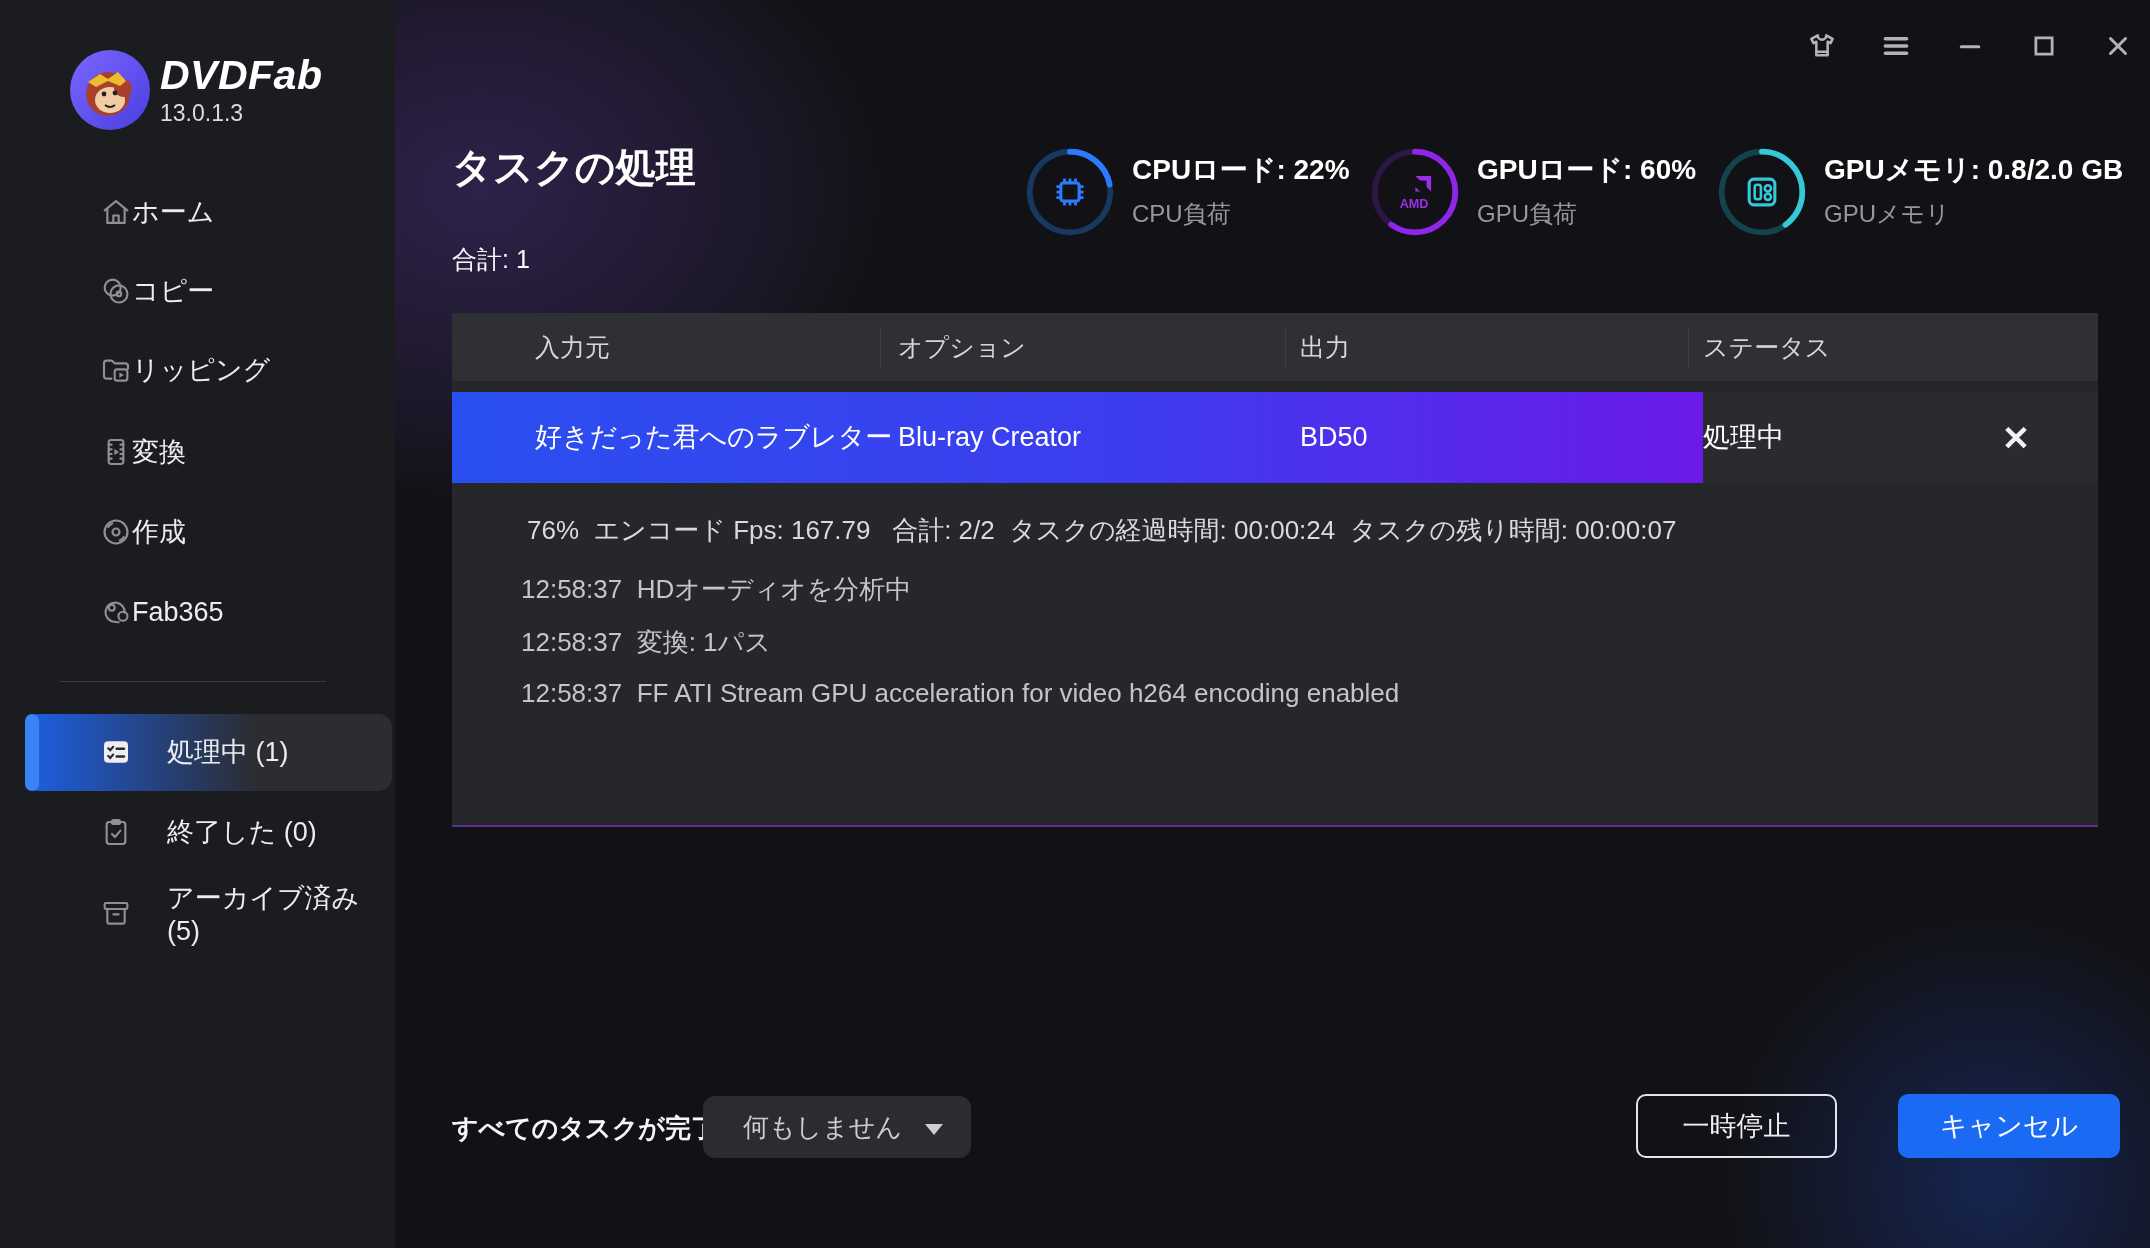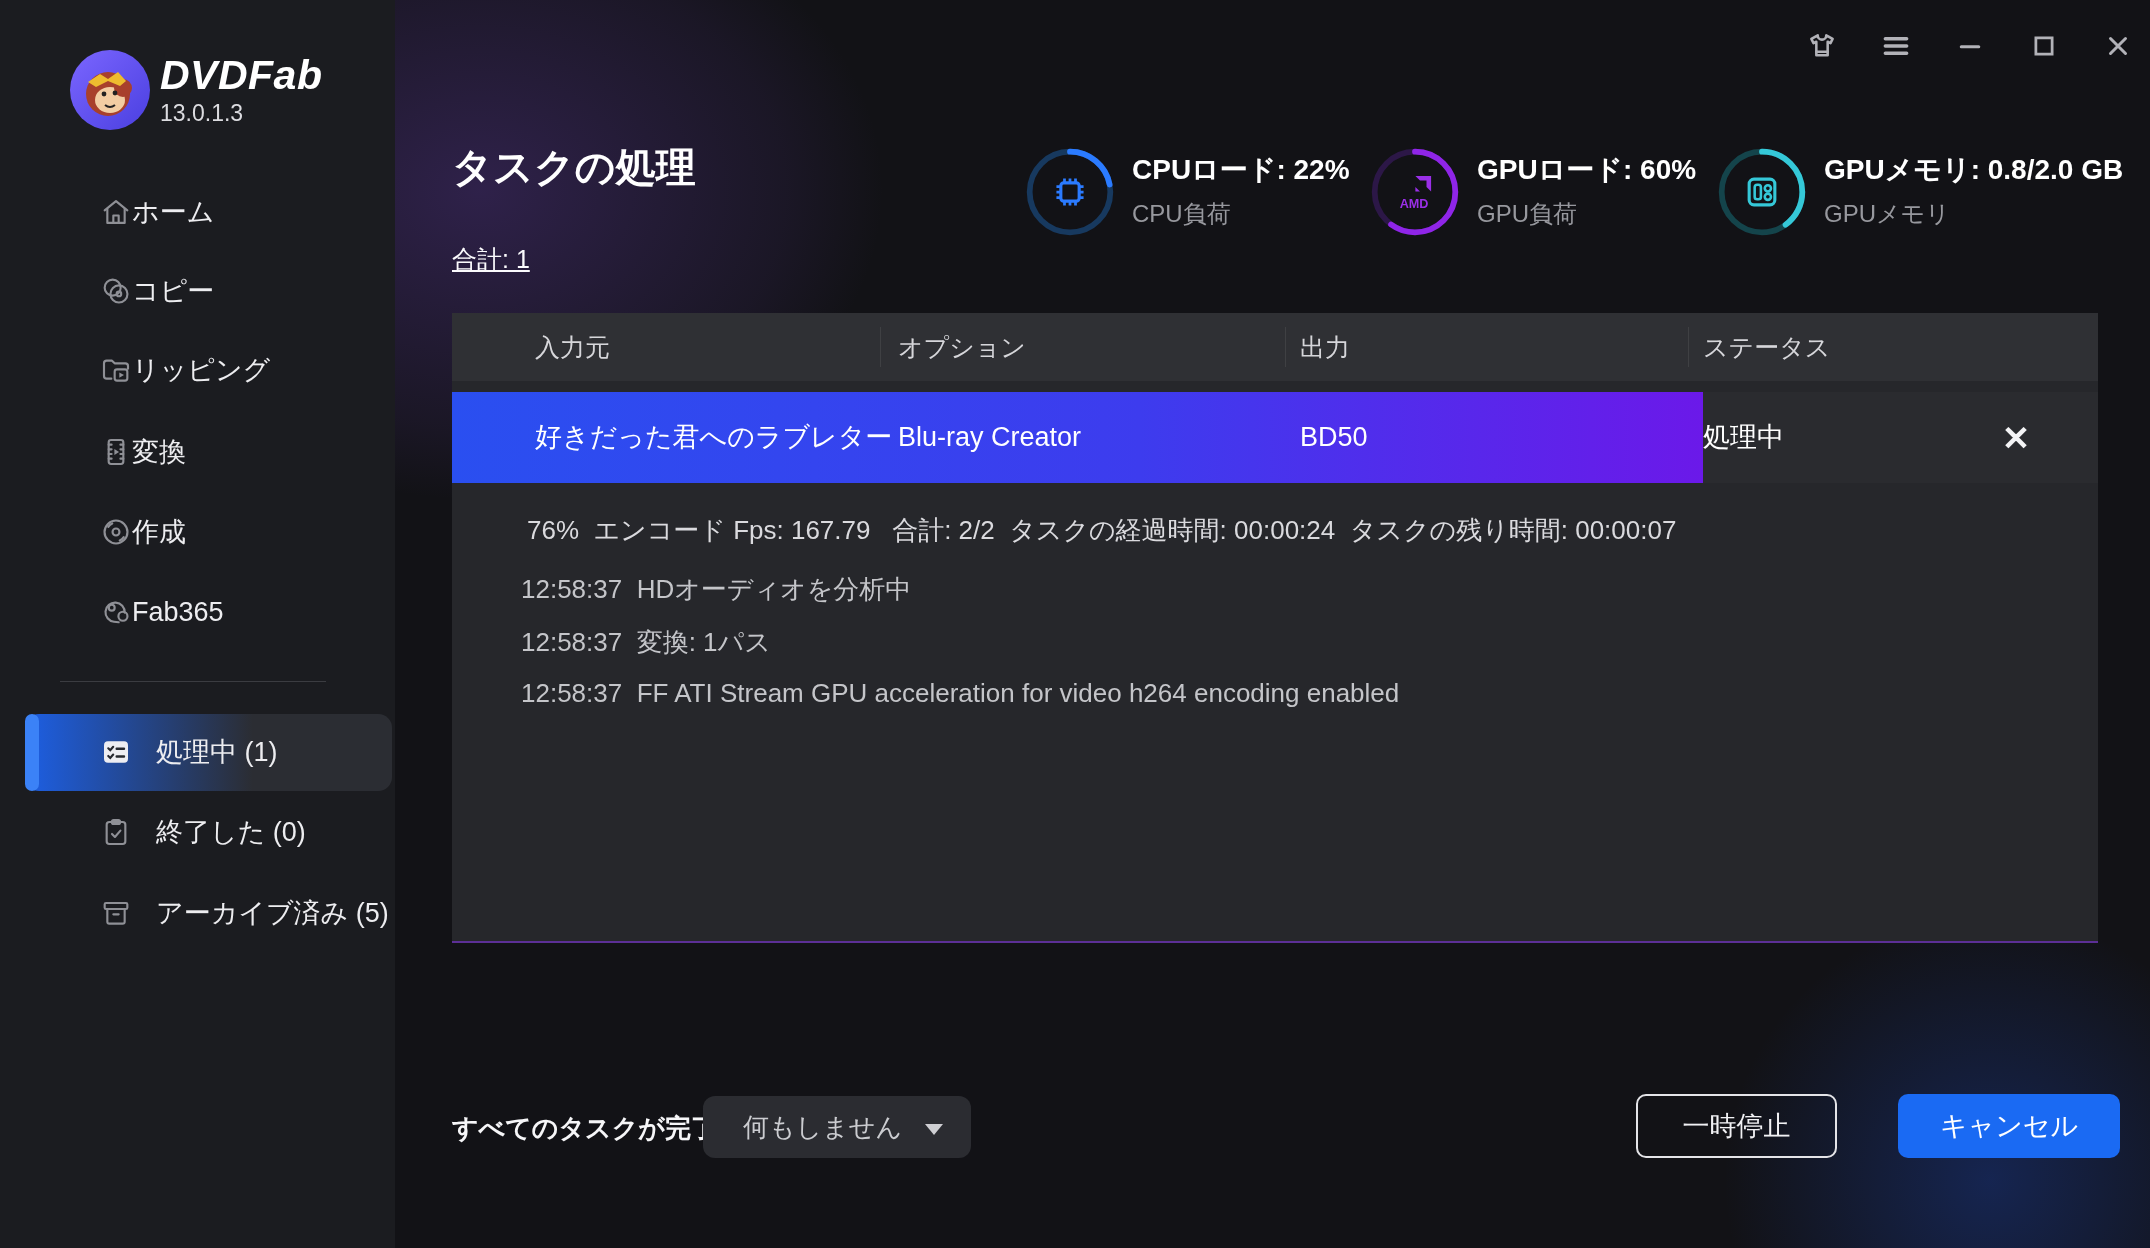--- a/index.html
+++ b/index.html
@@ -18,47 +18,47 @@
   .logo-wrap { position:absolute; left:68px; top:48px; width:84px; height:84px; }
   .brand-name { position:absolute; left:160px; top:52px; font-size:41px; font-weight:800; font-style:italic; color:#ffffff; letter-spacing:0.5px; }
   .brand-ver { position:absolute; left:160px; top:100px; font-size:23px; color:#dcdce0; }
 
   .nav-item { position:absolute; left:0; width:395px; height:78px; display:flex; align-items:center; cursor:pointer; z-index:6; }
   .nav-item .icn { width:32px; height:32px; margin-left:100px; flex:0 0 32px; }
   .nav-item .lbl { font-size:27px; color:#ededf0; }
 
   .task-item { position:absolute; left:0; width:395px; height:78px; display:flex; align-items:center; cursor:pointer; z-index:7; }
   .task-item .icn { width:32px; height:32px; margin-left:100px; flex:0 0 32px; }
-  .task-item .lbl { margin-left:24px; font-size:27px; color:#ededf0; }
+  .task-item .lbl { margin-left:35px; font-size:27px; color:#ededf0; }
 
   .active-bg { position:absolute; left:25px; top:714px; width:367px; height:77px; border-radius:14px; z-index:6;
     background:linear-gradient(90deg,#1d5fe4 0%, #2b2d33 62%, #2b2d33 100%); }
   .active-bar { position:absolute; left:25px; top:714px; width:14px; height:77px; border-radius:8px; background:#3b82f7; z-index:7; }
 
   .side-divider { position:absolute; left:60px; top:681px; width:266px; height:1px; background:#3b3c41; }
 
   svg.oicn { stroke:#8f9096; fill:none; stroke-width:1.6; stroke-linecap:round; stroke-linejoin:round; }
 
   
   .titlebar { position:absolute; right:14px; top:24px; height:44px; display:flex; gap:38px; z-index:9; }
   .tb-btn { width:36px; height:44px; display:flex; align-items:center; justify-content:center; cursor:pointer; }
 
   
   .page-title { position:absolute; left:452px; top:140px; font-size:40px; font-weight:700; color:#ffffff; z-index:4; }
-  .total-label { position:absolute; left:452px; top:243px; font-size:25px; color:#fbfbfd; z-index:4;text-decoration:underline; }
+  .total-label { position:absolute; left:452px; top:243px; font-size:25px; color:#fbfbfd; z-index:4; }
 
   .gauge { position:absolute; width:96px; height:96px; z-index:4; }
   .gauge svg { position:absolute; left:0; top:0; }
   .gauge .center-icn { position:absolute; left:50%; top:50%; transform:translate(-50%,-50%); }
   .stat-text { position:absolute; z-index:4; }
   .stat-label { font-size:28px; font-weight:700; color:#ffffff; white-space:pre; }
   .stat-sub { margin-top:9px; font-size:24px; color:#97989e; }
 
   
-  .task-table { position:absolute; left:452px; top:313px; width:1646px; height:630px; background:#26272b; border-bottom:2px solid #5c2f96; z-index:4; }
+  .task-table { position:absolute; left:452px; top:313px; width:1646px; height:514px; background:#26272b; border-bottom:2px solid #5c2f96; z-index:4; }
   .thead { position:absolute; left:0; top:0; width:1646px; height:68px; background:#2f3034; }
   .th { position:absolute; top:0; height:68px; line-height:68px; font-size:25px; color:#d6d6da; }
   .th-sep { position:absolute; top:14px; width:1px; height:40px; background:rgba(255,255,255,0.08); }
 
   .trow { position:absolute; left:0; top:79px; width:1646px; height:91px; background:#2a2b2f; cursor:pointer; }
   .trow-fill { position:absolute; left:0; top:0; height:91px; background:linear-gradient(90deg,#2a4ff0 0%, #3d3cee 55%, #6b19e9 100%); }
   .td { position:absolute; top:0; height:91px; line-height:91px; font-size:27px; color:#ffffff; white-space:nowrap; }
   .row-close { position:absolute; left:1542px; top:24px; width:44px; height:44px; border:none; background:transparent;
     color:#f4f4f6; font-size:34px; font-weight:700; line-height:44px; text-align:center; cursor:pointer; padding:0; }
 

